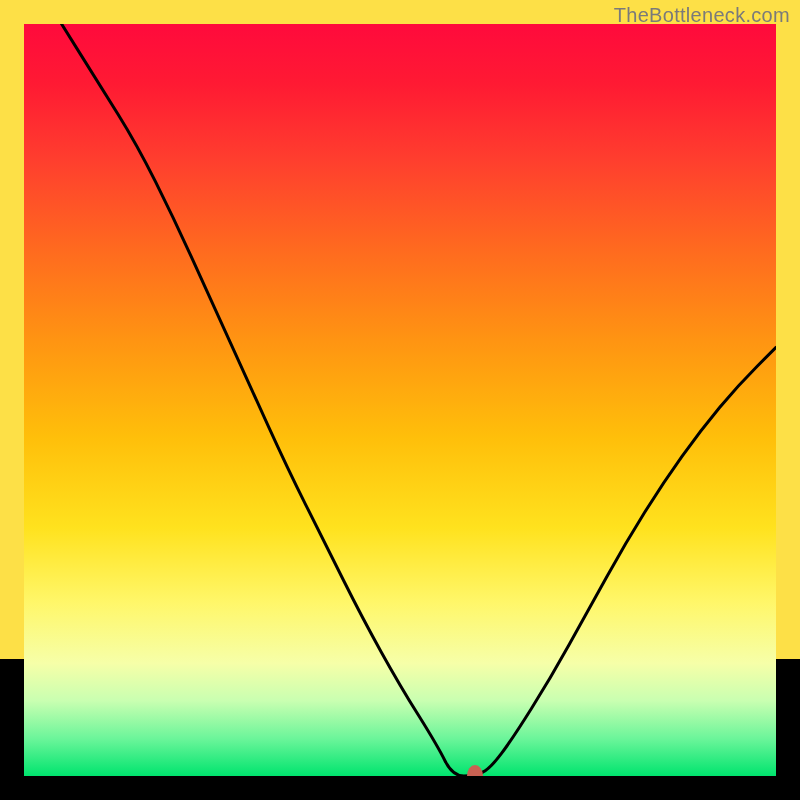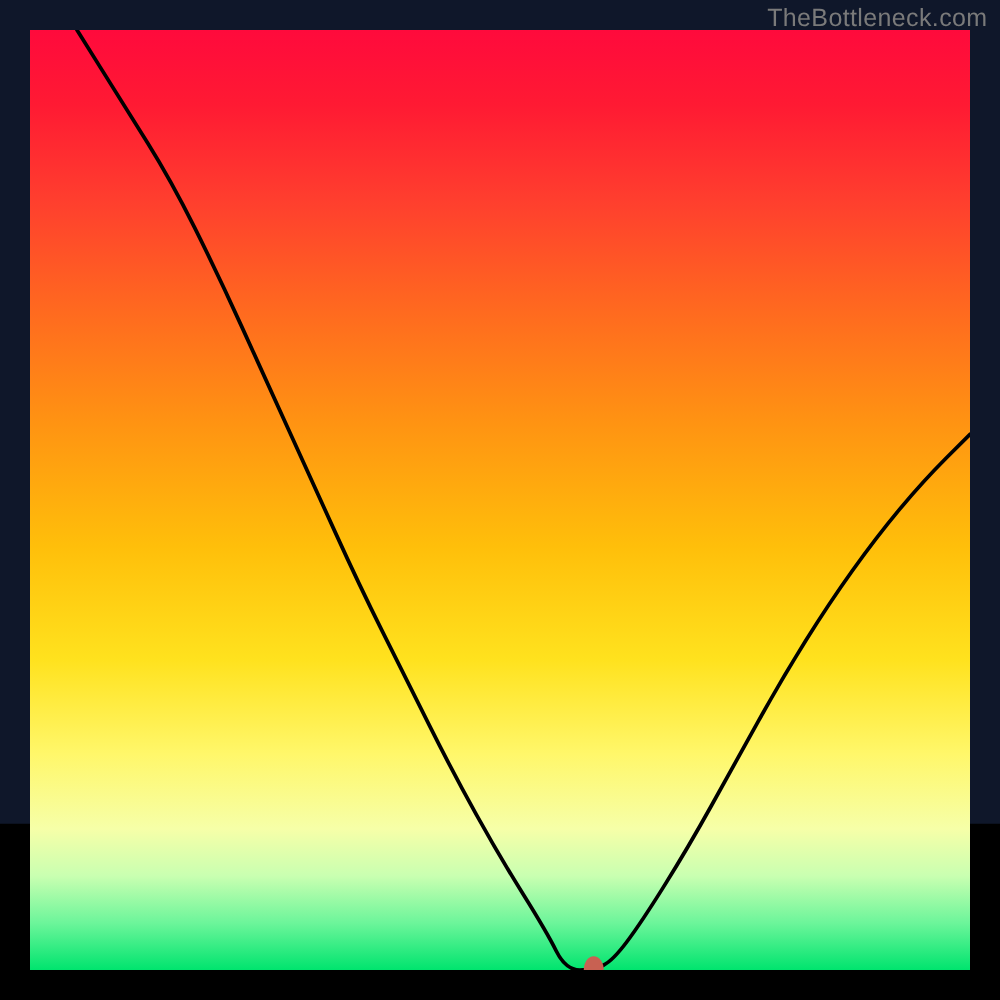--- a/index.html
+++ b/index.html
@@ -8,21 +8,21 @@
     width: 800px;
     height: 800px;
     background: #000;
     font-family: Arial, Helvetica, sans-serif;
     overflow: hidden;
   }
   .frame {
     position: relative;
     width: 800px;
     height: 659px;
-    background: #0f172a;
+    background: #fde047;
   }
   .watermark {
     position: absolute;
     top: 4px;
     right: 10px;
     color: #7a7a7a;
     font-size: 20px;
     font-weight: 500;
     letter-spacing: 0.3px;
     z-index: 5;

